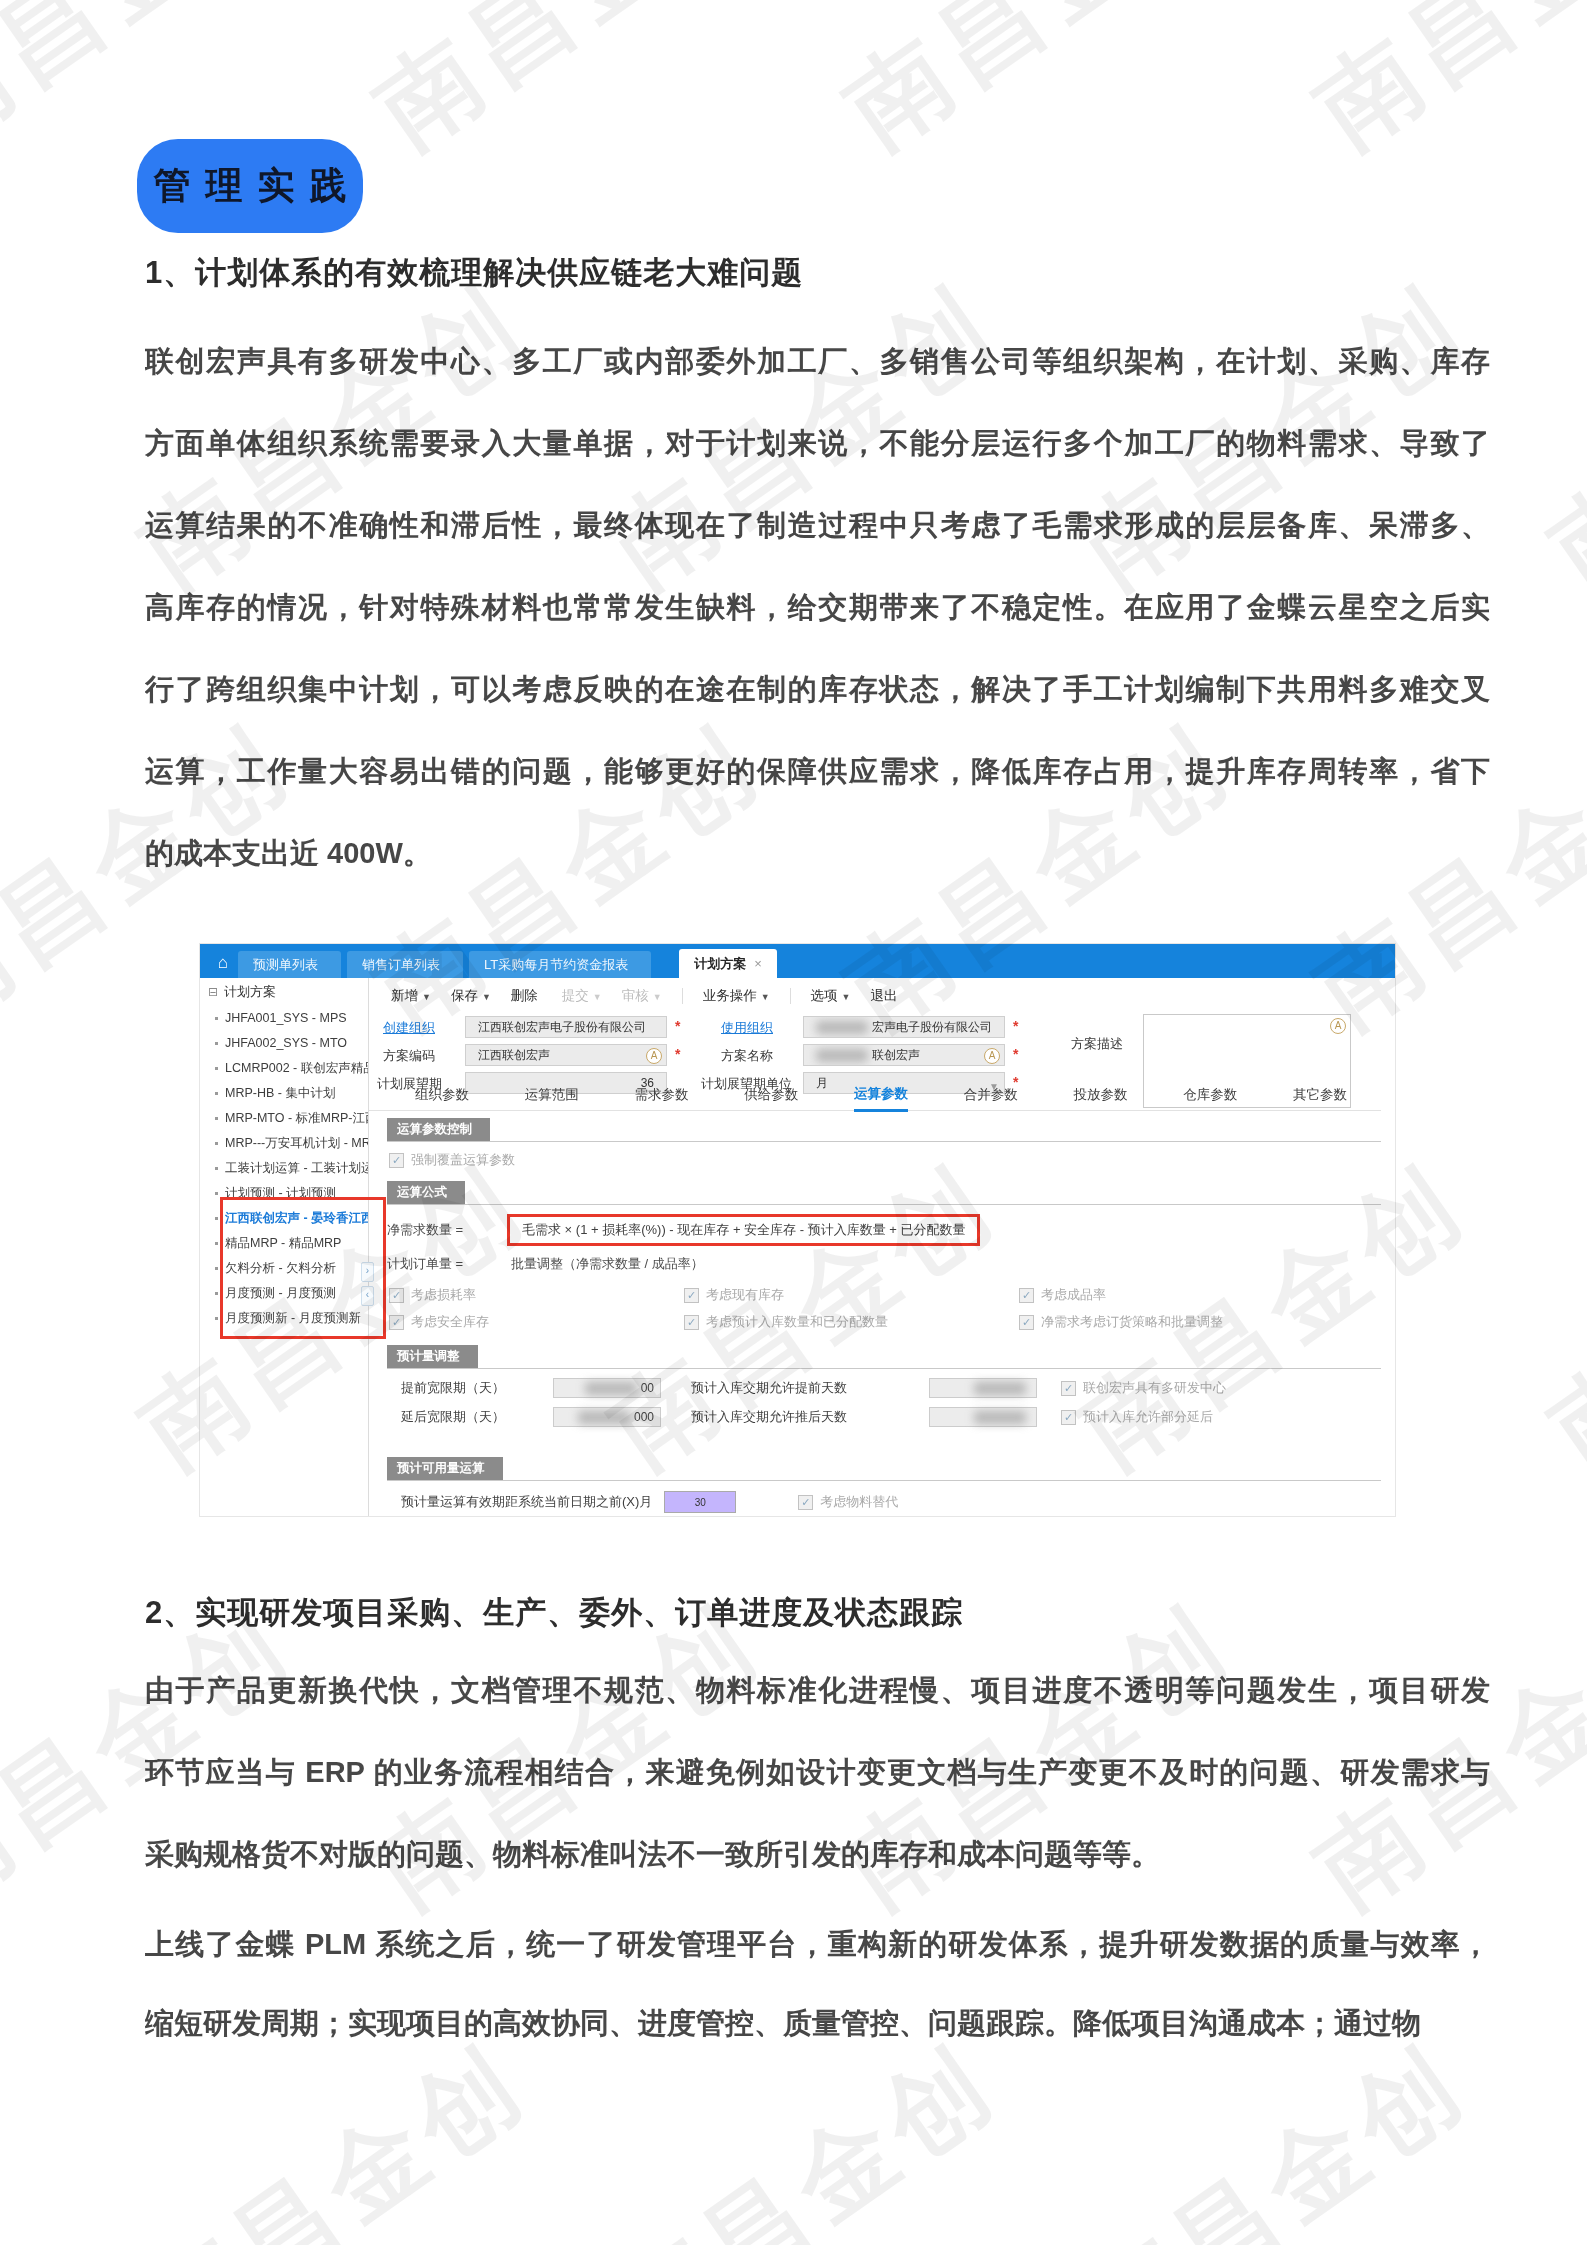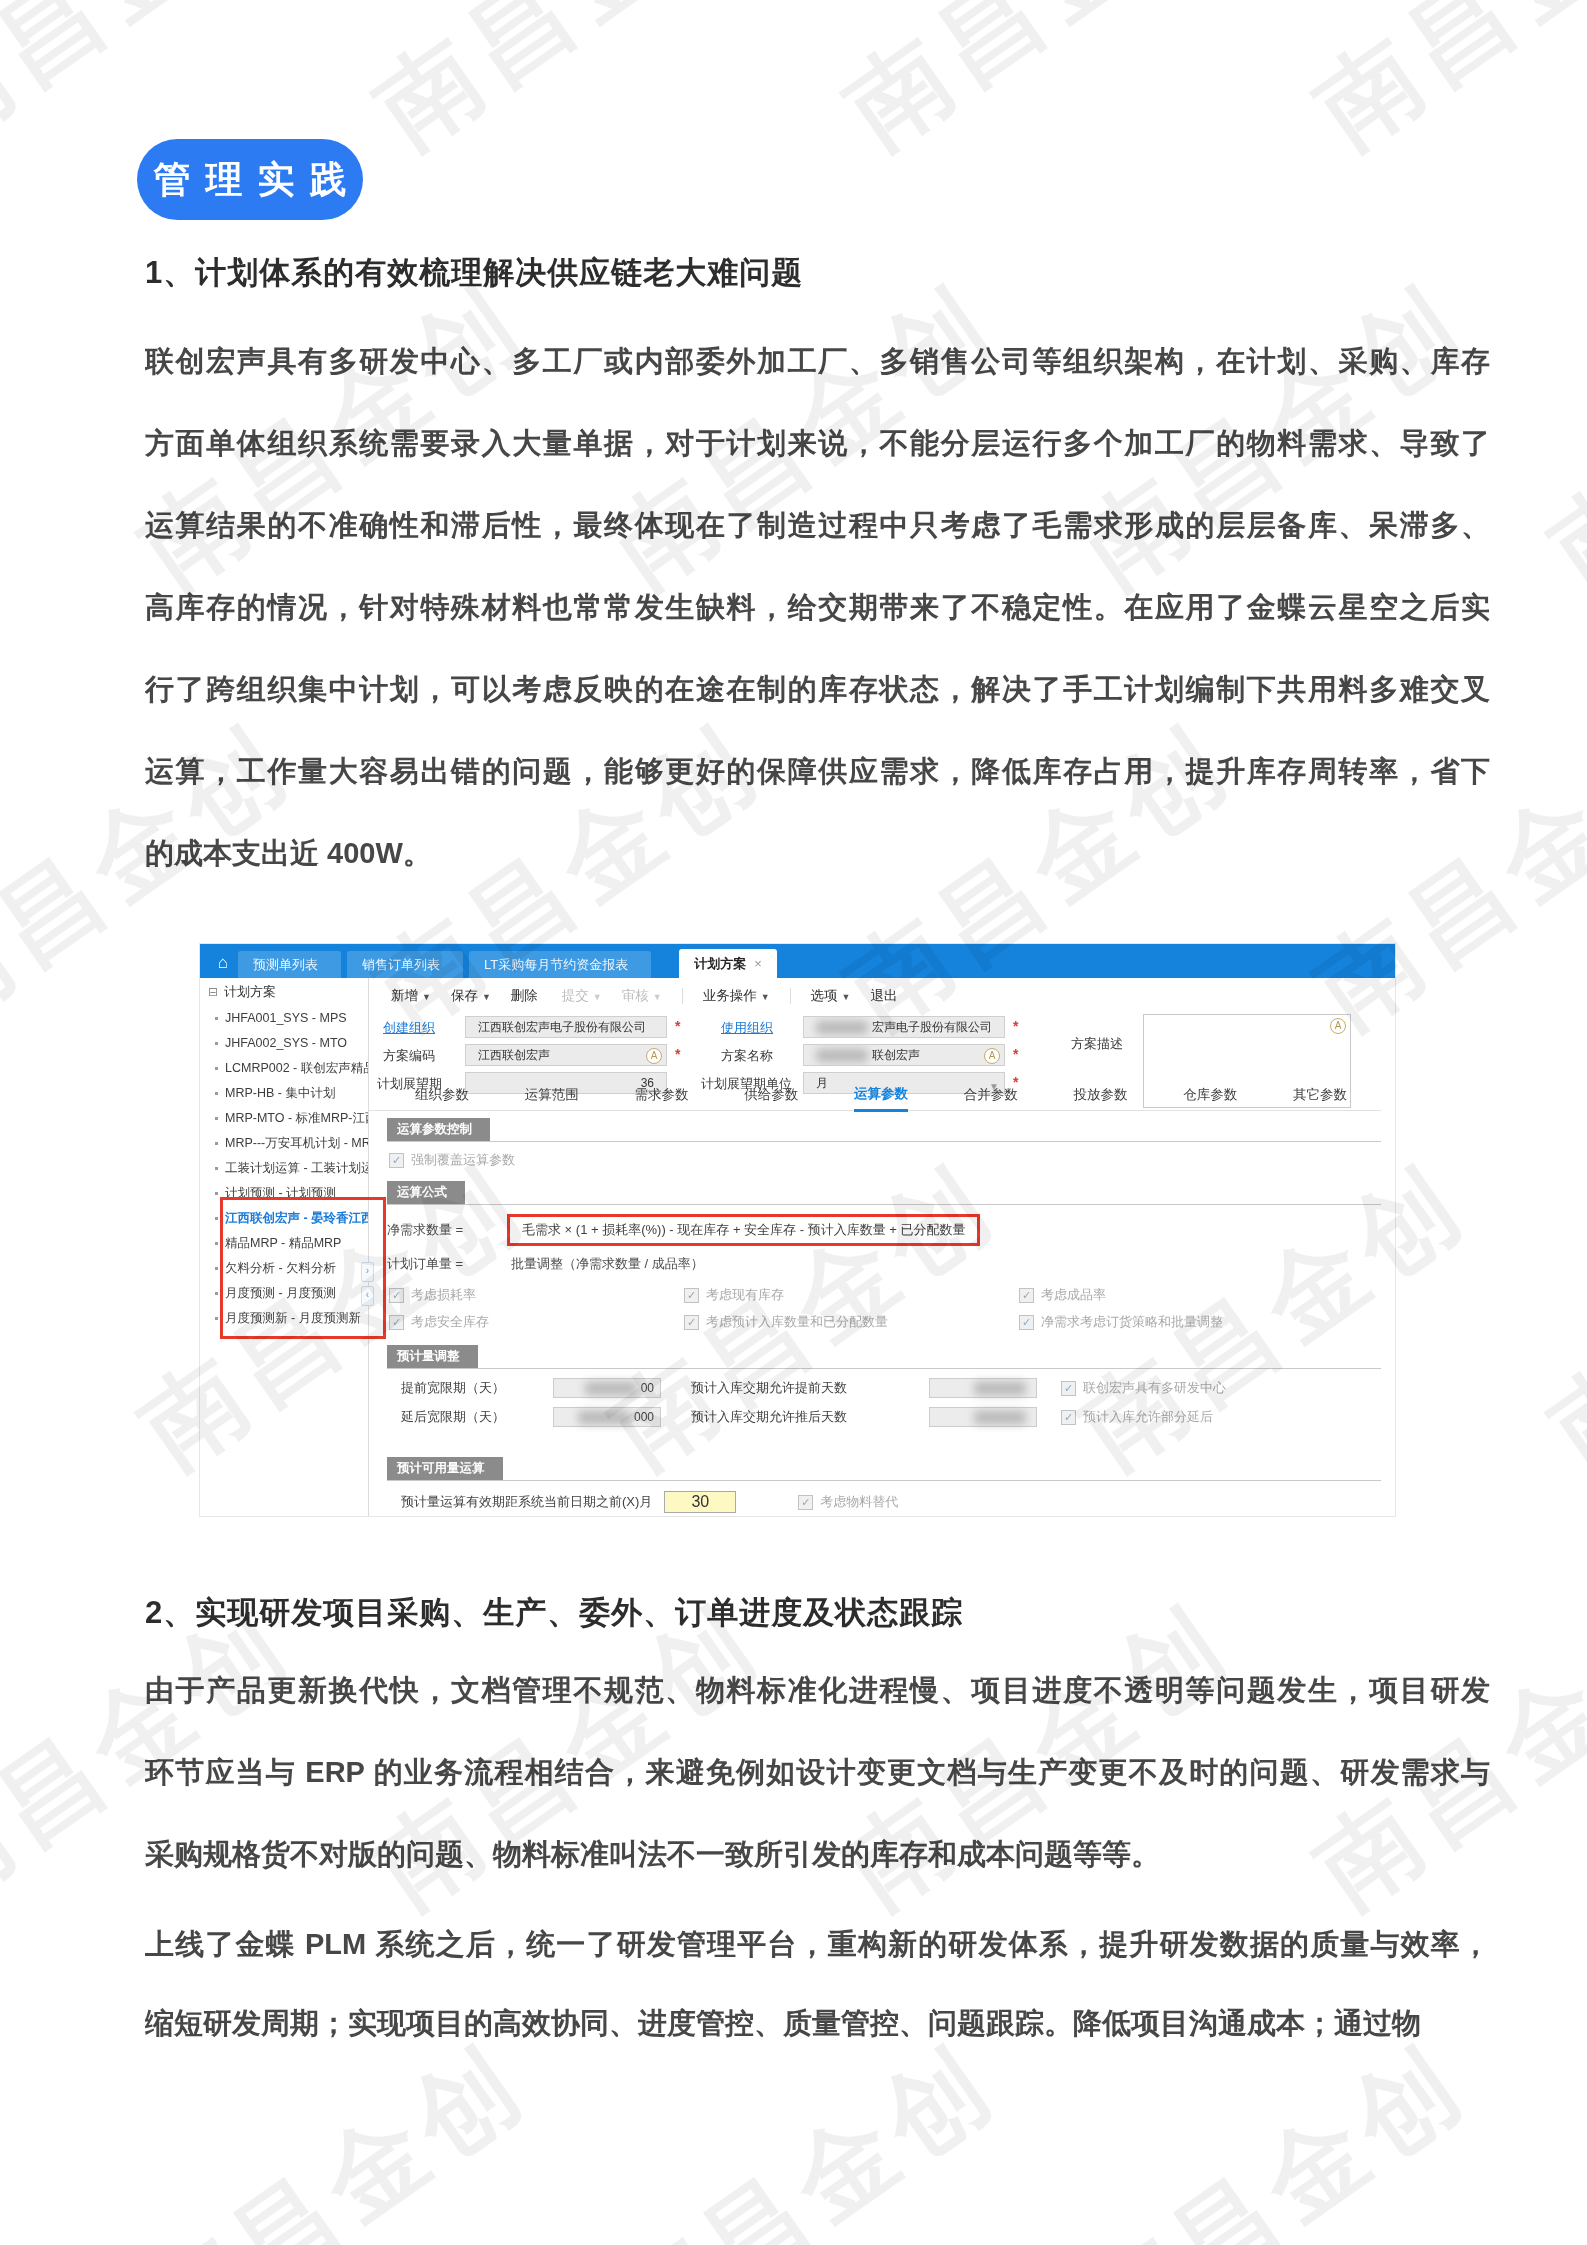--- a/index.html
+++ b/index.html
@@ -1,21 +1,21 @@
 <!DOCTYPE html>
 <html><head>
 <meta charset="utf-8">
 <style>
   html,body{margin:0;padding:0;background:#fff;}
   .page{position:relative;width:1587px;height:2245px;background:#fff;overflow:hidden;
         font-family:"Liberation Sans","DejaVu Sans",sans-serif;}
 
   
-  .badge{position:absolute;left:137px;top:139px;width:226px;height:81px;border-radius:41px;
-         background:#2d7bf3;color:#ffffff;display:flex;align-items:center;justify-content:center;
+  .badge{position:absolute;left:137px;top:139px;width:226px;height:94px;border-radius:41px;
+         background:#2d7bf3;color:#0f172a;display:flex;align-items:center;justify-content:center;
          font-size:37px;font-weight:bold;letter-spacing:15px;text-indent:15px;}
   .h1{position:absolute;left:145px;font-size:31px;font-weight:bold;color:#2d2d2d;letter-spacing:1px;white-space:nowrap;}
   #h1a{top:252px;}
   #h2a{top:1592px;}
   .para{position:absolute;left:145px;width:1345px;font-size:29px;color:#474747;}
   .para .ln{height:82px;line-height:82px;text-align:justify;text-align-last:justify;overflow:hidden;font-weight:bold;}
   .para .ln.last{text-align:left;text-align-last:left;}
   #p1{top:320px;}
   #p2{top:1649px;}
   #p3{top:1905px;}
@@ -94,22 +94,22 @@
   .redbox.formula{position:static;display:inline-block;padding:4px 12px;margin-left:12px;color:#3f3f3f;white-space:nowrap;}
   .orderv{margin-left:16px;color:#4a4a4a;}
   .cgrid{display:grid;grid-template-columns:295px 335px auto;row-gap:9px;margin:13px 0 6px 2px;}
   .sec{margin-top:14px;}
   .arow{display:grid;grid-template-columns:152px 138px 238px 132px auto;align-items:center;margin:9px 0 0 14px;}
   .gi{height:20px;background:#ececec;border:1px solid #ccc;display:flex;align-items:center;
       justify-content:flex-end;padding:0 6px;width:108px;box-sizing:border-box;font-size:12px;color:#444;}
   .alab{color:#3f3f3f;white-space:nowrap;}
   .sec.avail{margin-top:30px;}
   .vrow{display:flex;align-items:center;margin:10px 0 0 14px;color:#3f3f3f;}
-  .vi{height:20px;width:70px;background:#fef9c3;border:1px solid #aaa;display:flex;align-items:center;
-      justify-content:center;margin-left:12px;font-size:16px;color:#333;}
+  .vi{height:20px;width:70px;background:#c4b5fd;border:1px solid #aaa;display:flex;align-items:center;
+      justify-content:center;margin-left:12px;font-size:10px;color:#333;}
   .vrow .chk{margin-left:62px;}
 
   
   .wm-layer{position:absolute;inset:0;pointer-events:none;z-index:9;overflow:hidden;}
   .wm{position:absolute;font-size:100px;font-weight:bold;letter-spacing:10px;color:rgba(0,0,0,0.06);
       transform:rotate(-35deg);white-space:nowrap;}
 </style>
 </head>
 <body>
 

